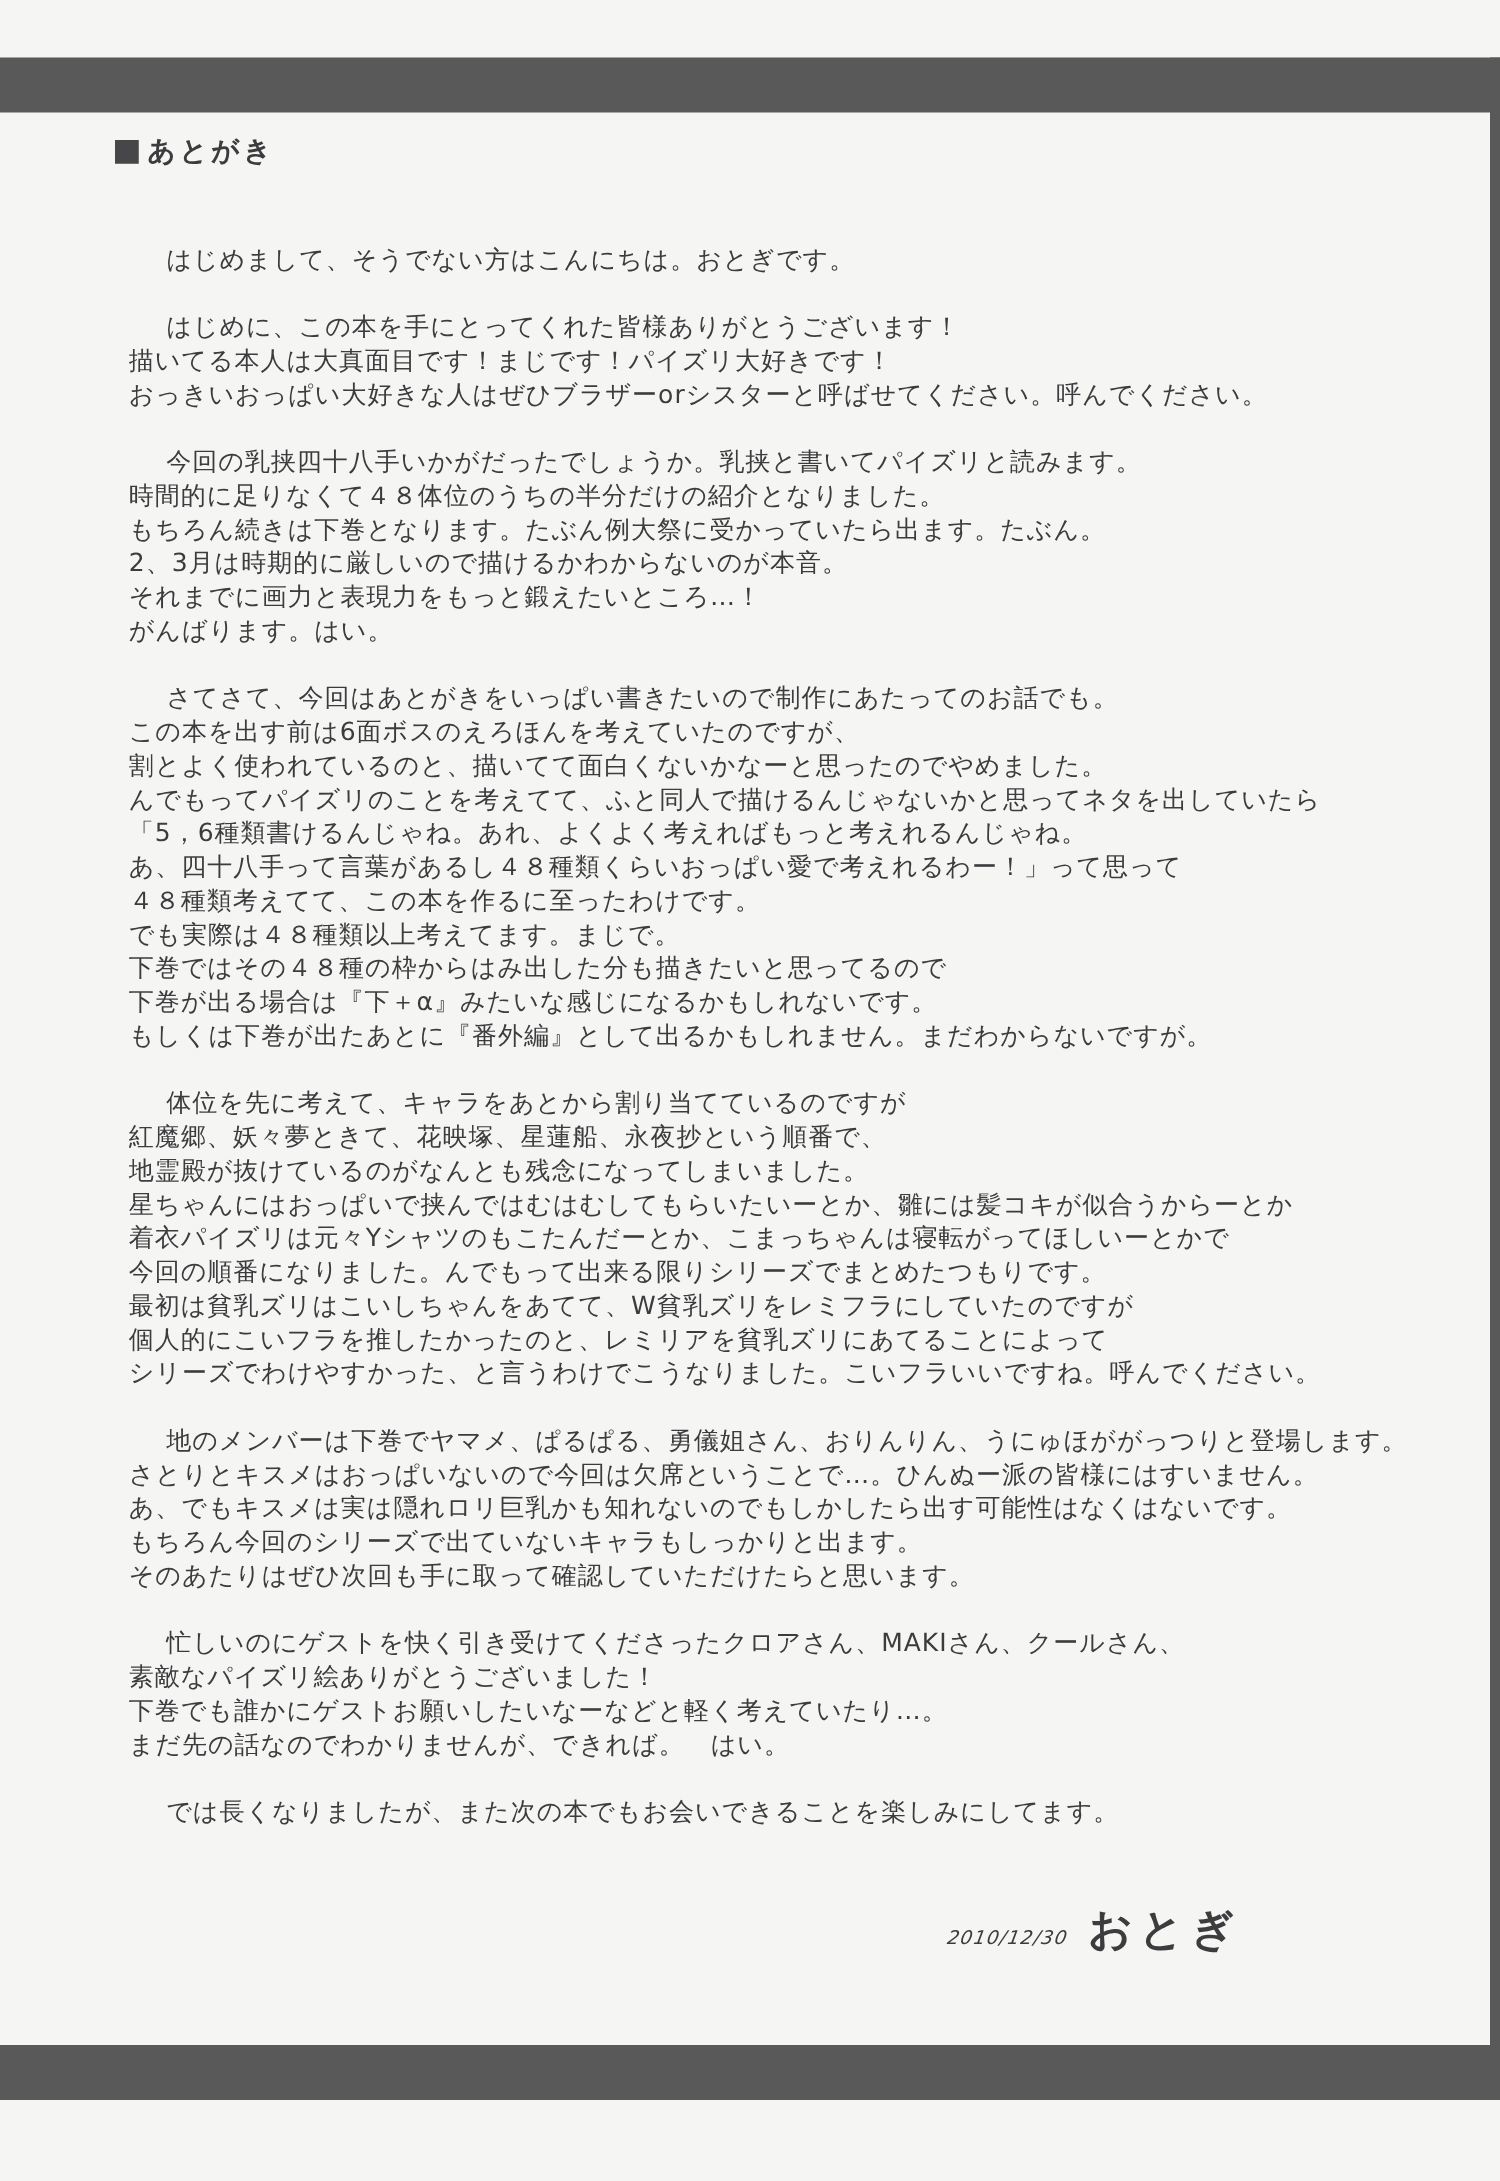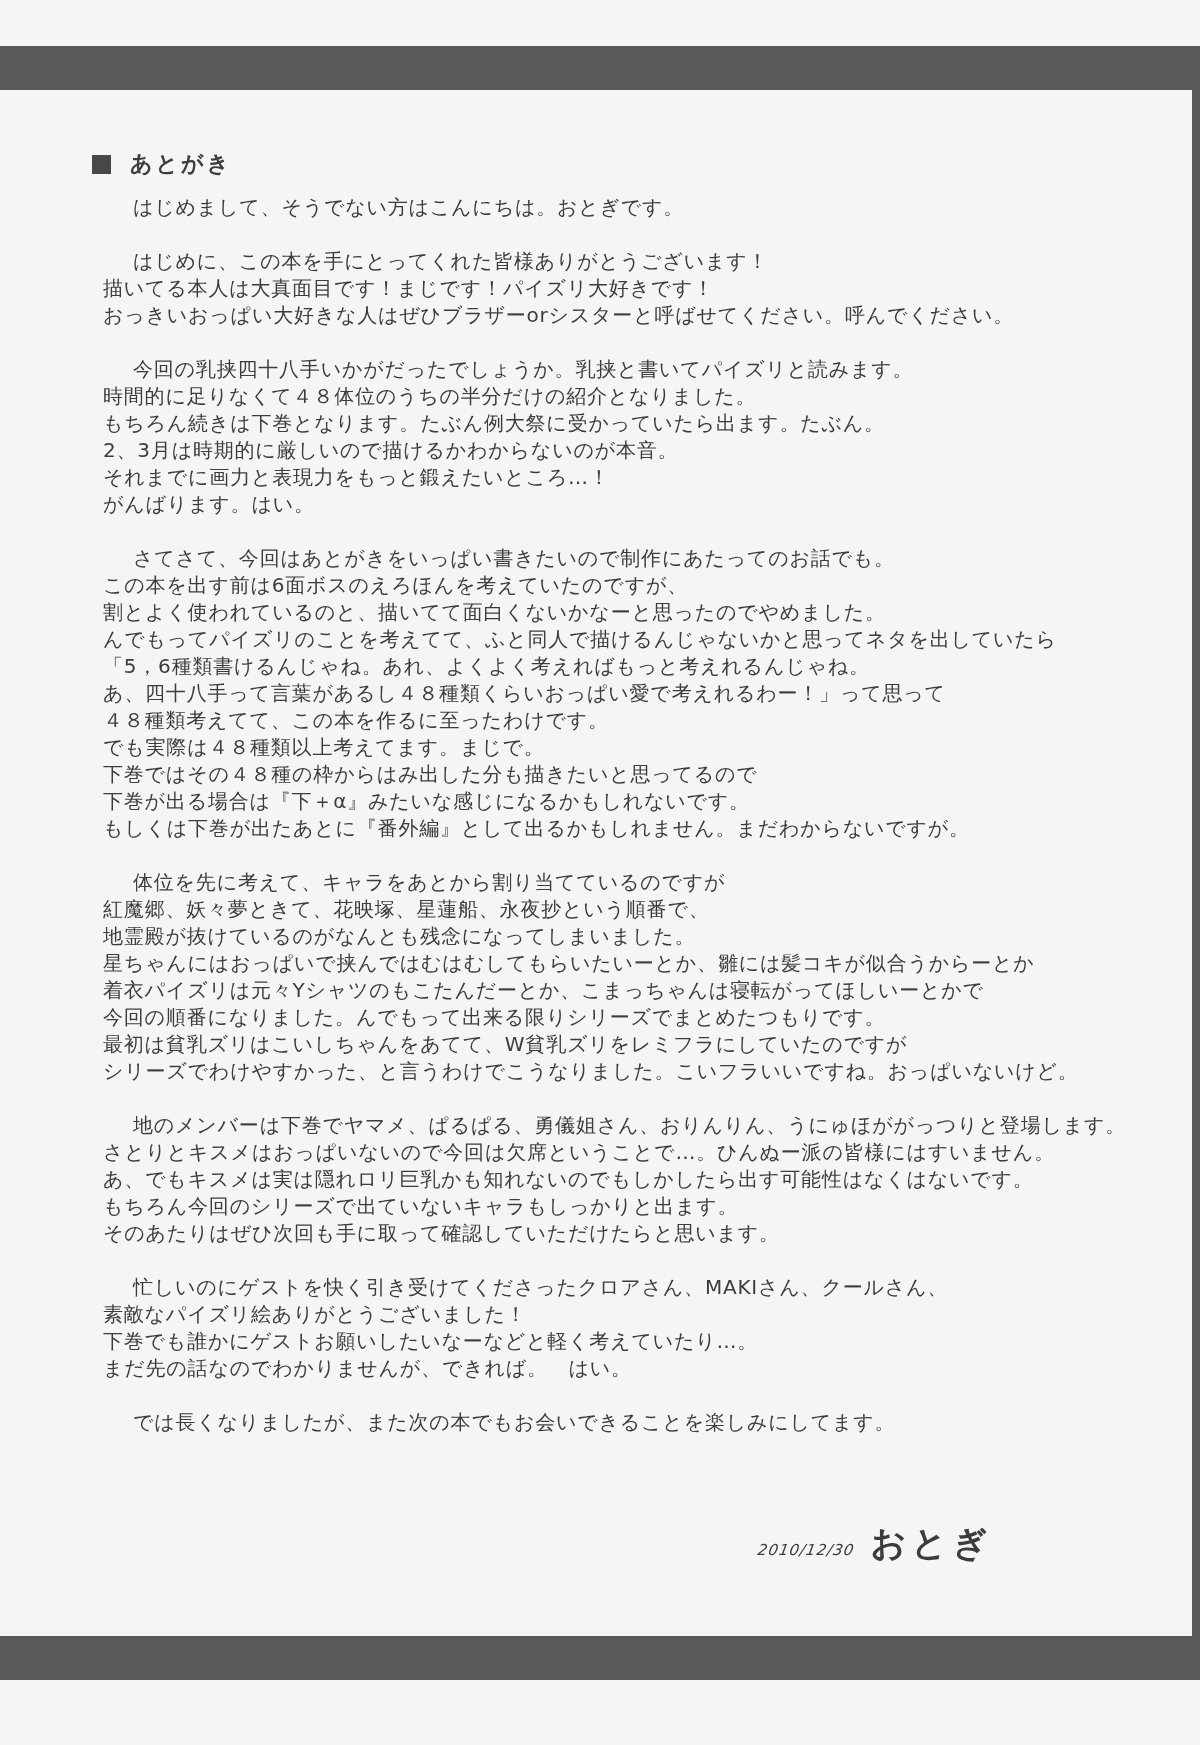--- a/index.html
+++ b/index.html
@@ -10,21 +10,21 @@
     overflow:hidden;
     font-family:"DejaVu Sans", sans-serif;
     color:#3c3c3e;
   }
   
   .band-top    { position:absolute; left:0; top:46px;  width:1200px; height:44px; background:#59595a; }
   .band-bottom { position:absolute; left:0; top:1636px; width:1200px; height:44px; background:#59595a; }
   .band-right  { position:absolute; right:0; top:46px; width:8px; height:1634px; background:#59595a; }
 
   
-  .title-row { position:absolute; left:92px; top:106px; display:flex; align-items:center; gap:19px;margin-top:43px; }
+  .title-row { position:absolute; left:92px; top:106px; display:flex; align-items:center; gap:7px; }
   .title-icon {
     width:19px; height:19px; background:#474749; color:#dddddd;
     font-size:10px; line-height:19px; text-align:center; flex:0 0 auto;
   }
   .title-text { font-size:22px; font-weight:bold; letter-spacing:3px; }
 
   
   .content {
     position:absolute; left:103px; top:194px; width:1060px;
     font-size:20px; line-height:27px; letter-spacing:0.8px;
@@ -83,21 +83,22 @@
         <div class="line">もしくは下巻が出たあとに『番外編』として出るかもしれません。まだわからないですが。</div>
       </div>
       <div class="paragraph">
         <div class="line">体位を先に考えて、キャラをあとから割り当てているのですが</div>
         <div class="line">紅魔郷、妖々夢ときて、花映塚、星蓮船、永夜抄という順番で、</div>
         <div class="line">地霊殿が抜けているのがなんとも残念になってしまいました。</div>
         <div class="line">星ちゃんにはおっぱいで挟んではむはむしてもらいたいーとか、雛には髪コキが似合うからーとか</div>
         <div class="line">着衣パイズリは元々Yシャツのもこたんだーとか、こまっちゃんは寝転がってほしいーとかで</div>
         <div class="line">今回の順番になりました。んでもって出来る限りシリーズでまとめたつもりです。</div>
         <div class="line">最初は貧乳ズリはこいしちゃんをあてて、W貧乳ズリをレミフラにしていたのですが</div>
-        <div class="line">シリーズでわけやすかった、と言うわけでこうなりました。こいフラいいですね。おっぱいないけど。</div>
+        <div class="line">個人的にこいフラを推したかったのと、レミリアを貧乳ズリにあてることによって</div>
+        <div class="line">シリーズでわけやすかった、と言うわけでこうなりました。こいフラいいですね。呼んでください。</div>
       </div>
       <div class="paragraph">
         <div class="line">地のメンバーは下巻でヤマメ、ぱるぱる、勇儀姐さん、おりんりん、うにゅほががっつりと登場します。</div>
         <div class="line">さとりとキスメはおっぱいないので今回は欠席ということで…。ひんぬー派の皆様にはすいません。</div>
         <div class="line">あ、でもキスメは実は隠れロリ巨乳かも知れないのでもしかしたら出す可能性はなくはないです。</div>
         <div class="line">もちろん今回のシリーズで出ていないキャラもしっかりと出ます。</div>
         <div class="line">そのあたりはぜひ次回も手に取って確認していただけたらと思います。</div>
       </div>
       <div class="paragraph">
         <div class="line">忙しいのにゲストを快く引き受けてくださったクロアさん、MAKIさん、クールさん、</div>

